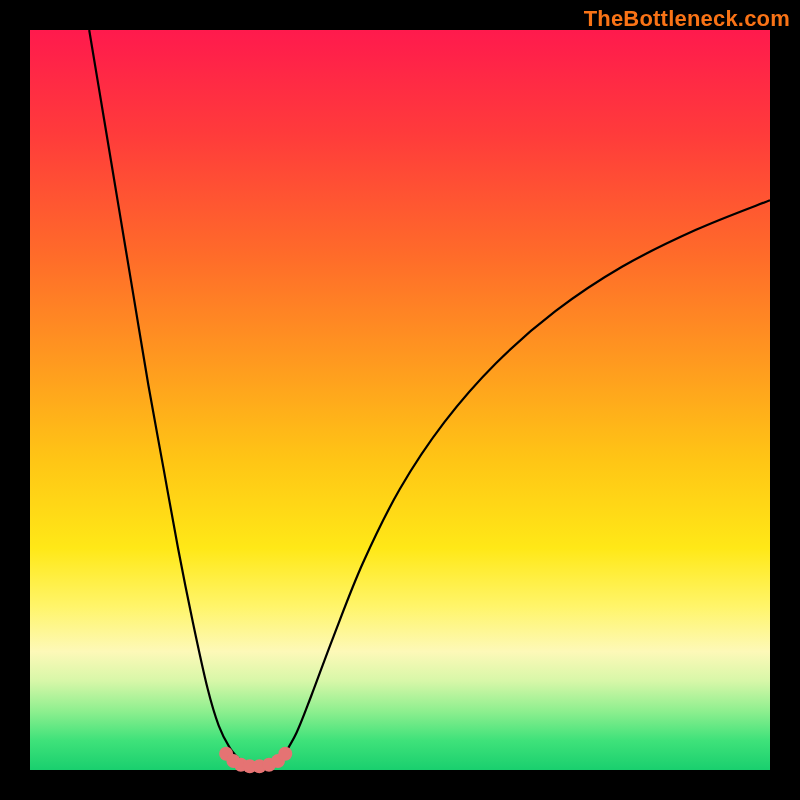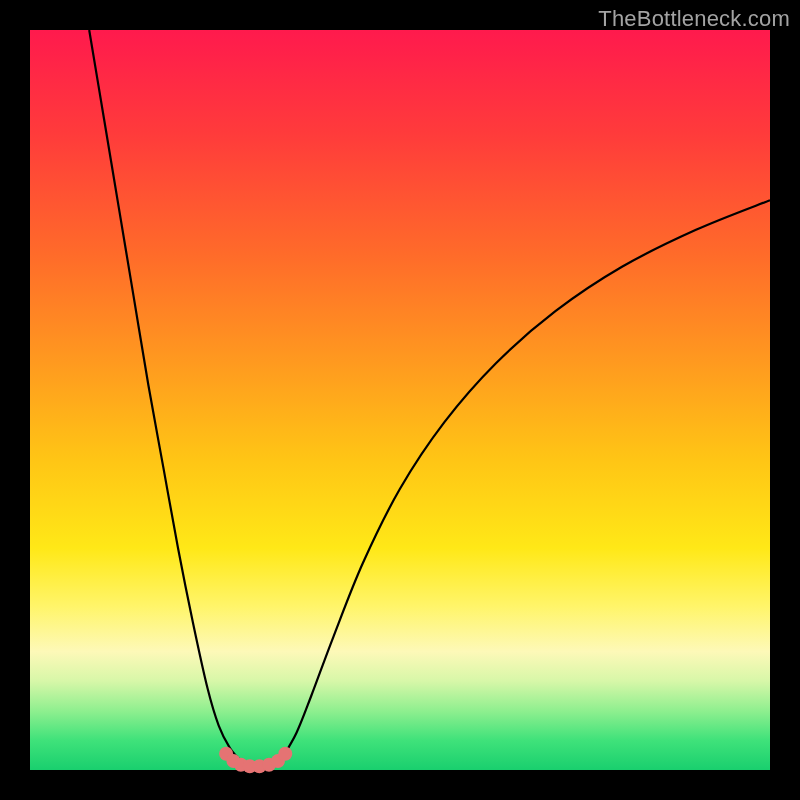--- a/index.html
+++ b/index.html
@@ -36,23 +36,23 @@
       #d7f7a8 88%,
       #8fef8f 92%,
       #3fe27a 96%,
       #19cf6e 100%
     );
   }
   .watermark {
     position: absolute;
     top: 6px;
     right: 10px;
-    color: #a3a3a3;
+    color: #f97316;
     font-size: 22px;
-    font-weight: 400;
+    font-weight: 700;
     letter-spacing: 0.2px;
     user-select: none;
   }
   svg.curve {
     position: absolute;
     left: 0;
     top: 0;
     width: 740px;
     height: 740px;
     overflow: visible;

